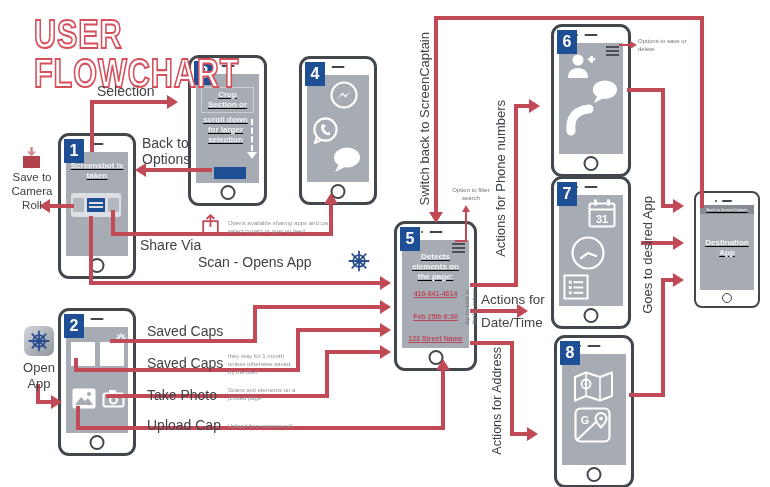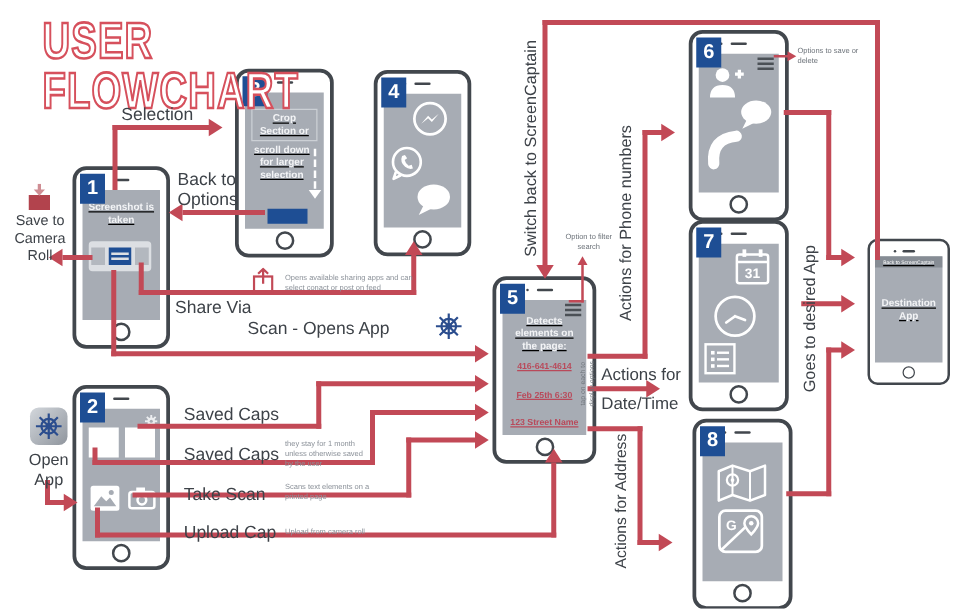--- a/index.html
+++ b/index.html
@@ -376,21 +376,21 @@
           <circle cx="15" cy="15" r="8"></circle>
           <path d="M15 1 V29 M1 15 H29 M5.1 5.1 L24.9 24.9 M24.9 5.1 L5.1 24.9"></path>
         </g>
         <circle cx="15" cy="15" r="3.5" fill="#2b4d8e"></circle>
       </svg>
   </span>
 
   <div class="lbl" style="left:147px;top:323px;">Saved Caps</div>
   <div class="lbl" style="left:147px;top:355px;">Saved Caps</div>
   <div class="note" style="left:228px;top:352px;width:66px;">they stay for 1 month unless otherwise saved by the user</div>
-  <div class="lbl" style="left:147px;top:387px;">Take Scan</div>
+  <div class="lbl" style="left:147px;top:387px;">Take Photo</div>
   <div class="note" style="left:228px;top:386px;width:78px;">Scans text elements on a printed page</div>
   <div class="lbl" style="left:147px;top:417px;">Upload Cap</div>
   <div class="note" style="left:228px;top:422px;width:110px;">Upload from camera roll</div>
 
   <div style="position:absolute;left:24px;top:326px;width:30px;height:30px;border-radius:7px;background:linear-gradient(135deg,#d3d7dc,#8f959d);display:flex;align-items:center;justify-content:center;z-index:6;">
     <svg width="22" height="22" viewBox="0 0 30 30">
         <g stroke="#2b4d8e" stroke-width="2.4" fill="none">
           <circle cx="15" cy="15" r="8"></circle>
           <path d="M15 1 V29 M1 15 H29 M5.1 5.1 L24.9 24.9 M24.9 5.1 L5.1 24.9"></path>
         </g>

